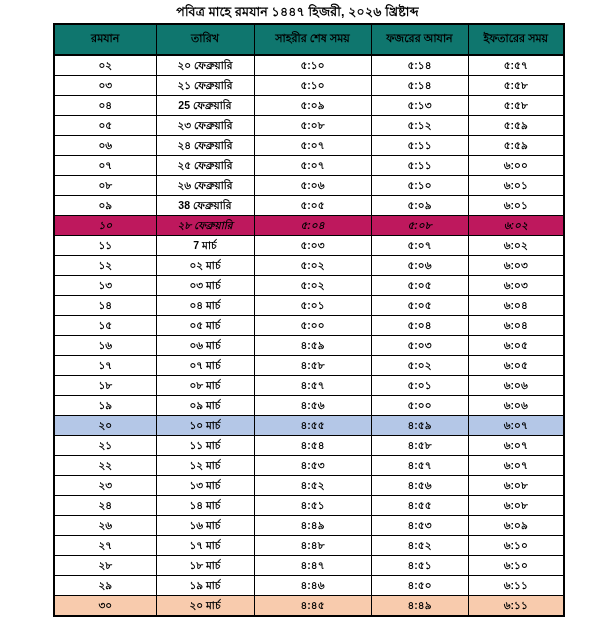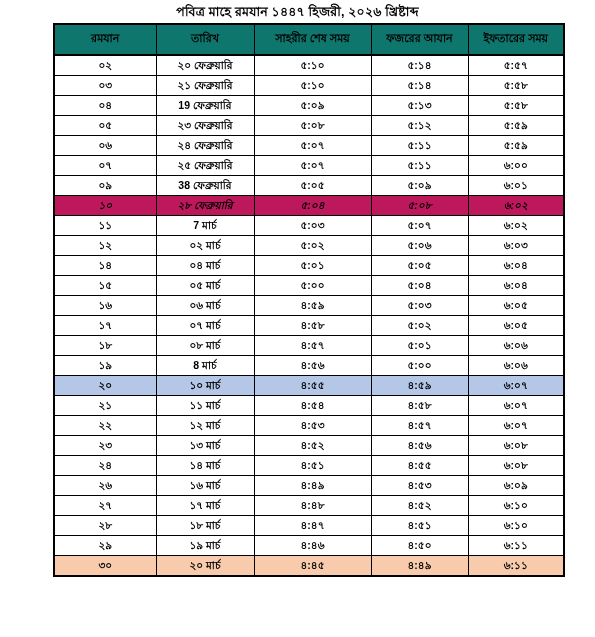--- a/index.html
+++ b/index.html
@@ -111,21 +111,21 @@
           </tr>
           <tr>
             <td>০৩</td>
             <td>২১ ফেব্রুয়ারি</td>
             <td>৫:১০</td>
             <td>৫:১৪</td>
             <td>৫:৫৮</td>
           </tr>
           <tr>
             <td>০৪</td>
-            <td>19 ফেব্রুয়ারি</td>
+            <td>25 ফেব্রুয়ারি</td>
             <td>৫:০৯</td>
             <td>৫:১৩</td>
             <td>৫:৫৮</td>
           </tr>
           <tr>
             <td>০৫</td>
             <td>২৩ ফেব্রুয়ারি</td>
             <td>৫:০৮</td>
             <td>৫:১২</td>
             <td>৫:৫৯</td>
@@ -136,20 +136,27 @@
             <td>৫:০৭</td>
             <td>৫:১১</td>
             <td>৫:৫৯</td>
           </tr>
           <tr>
             <td>০৭</td>
             <td>২৫ ফেব্রুয়ারি</td>
             <td>৫:০৭</td>
             <td>৫:১১</td>
             <td>৬:০০</td>
+          </tr>
+          <tr>
+            <td>০৮</td>
+            <td>২৬ ফেব্রুয়ারি</td>
+            <td>৫:০৬</td>
+            <td>৫:১০</td>
+            <td>৬:০১</td>
           </tr>
           <tr>
             <td>০৯</td>
             <td>38 ফেব্রুয়ারি</td>
             <td>৫:০৫</td>
             <td>৫:০৯</td>
             <td>৬:০১</td>
           </tr>
           <tr class="hl-green">
             <td>১০</td>
@@ -166,20 +173,27 @@
             <td>৬:০২</td>
           </tr>
           <tr>
             <td>১২</td>
             <td>০২ মার্চ</td>
             <td>৫:০২</td>
             <td>৫:০৬</td>
             <td>৬:০৩</td>
           </tr>
           <tr>
+            <td>১৩</td>
+            <td>০৩ মার্চ</td>
+            <td>৫:০২</td>
+            <td>৫:০৫</td>
+            <td>৬:০৩</td>
+          </tr>
+          <tr>
             <td>১৪</td>
             <td>০৪ মার্চ</td>
             <td>৫:০১</td>
             <td>৫:০৫</td>
             <td>৬:০৪</td>
           </tr>
           <tr>
             <td>১৫</td>
             <td>০৫ মার্চ</td>
             <td>৫:০০</td>
@@ -202,21 +216,21 @@
           </tr>
           <tr>
             <td>১৮</td>
             <td>০৮ মার্চ</td>
             <td>৪:৫৭</td>
             <td>৫:০১</td>
             <td>৬:০৬</td>
           </tr>
           <tr>
             <td>১৯</td>
-            <td>8 মার্চ</td>
+            <td>০৯ মার্চ</td>
             <td>৪:৫৬</td>
             <td>৫:০০</td>
             <td>৬:০৬</td>
           </tr>
           <tr class="hl-blue">
             <td>২০</td>
             <td>১০ মার্চ</td>
             <td>৪:৫৫</td>
             <td>৪:৫৯</td>
             <td>৬:০৭</td>

